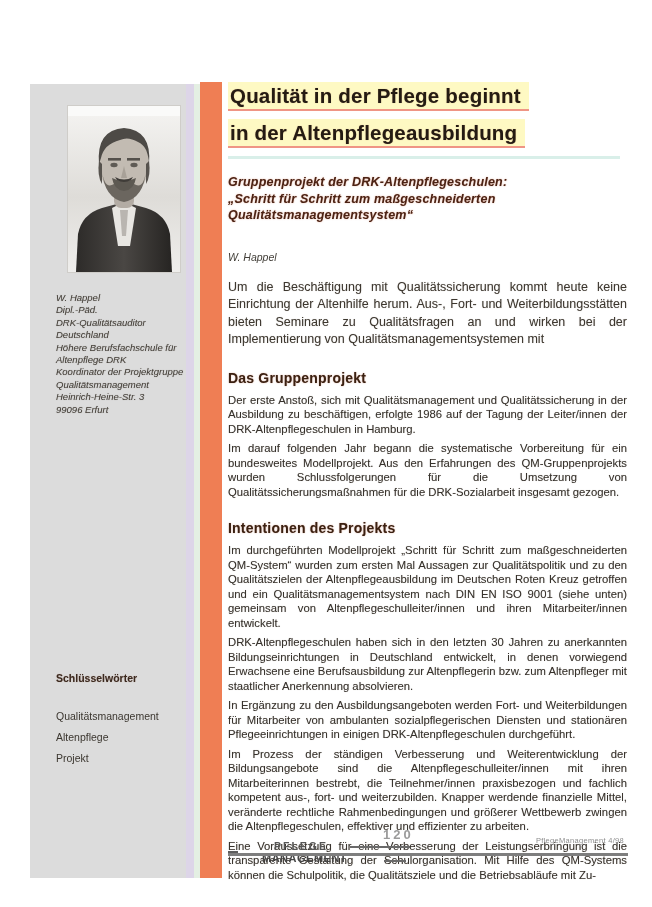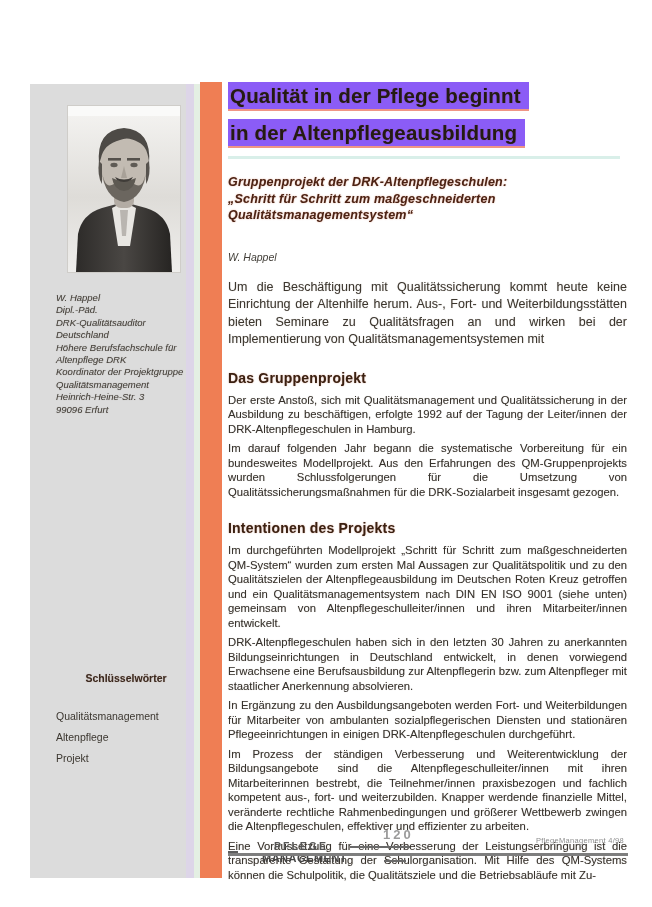--- a/index.html
+++ b/index.html
@@ -11,26 +11,26 @@
   .sidebar{position:absolute;left:30px;top:84px;width:156px;height:794px;background:#dcdcdc;}
   .strip-lavender{position:absolute;left:186px;top:84px;width:8px;height:794px;background:#ddd5e8;}
   .strip-mint{position:absolute;left:194px;top:84px;width:6px;height:794px;background:#e4efe3;}
   .strip-orange{position:absolute;left:200px;top:82px;width:22px;height:796px;background:#ef7e54;}
   .photo-wrap{position:absolute;left:68px;top:106px;width:112px;height:166px;background:#f2f1ef;
     box-shadow:0 0 0 1px #cfcdc9;}
   .bio{position:absolute;left:56px;top:292px;width:150px;
     font-style:italic;font-size:9.5px;line-height:12.4px;color:#45403a;
     text-shadow:0 0 1px rgba(90,80,70,.35);}
   .keywords-head{position:absolute;left:56px;top:672px;width:140px;
-    font-weight:bold;font-size:10.5px;color:#3a2a20;text-shadow:0 0 1px rgba(140,60,30,.35);text-align:center;}
+    font-weight:bold;font-size:10.5px;color:#3a2a20;text-shadow:0 0 1px rgba(140,60,30,.35);}
   .keywords{position:absolute;left:56px;top:706px;width:140px;
     font-size:10.5px;line-height:21px;color:#3b362f;}
   
   .main{position:absolute;left:228px;top:82px;width:399px;}
-  .title-line{display:inline-block;background:#8b5cf6;color:#241b13;
+  .title-line{display:inline-block;background:#fef9c3;color:#241b13;
     font-weight:bold;font-size:20.5px;letter-spacing:.2px;
     padding:2px 8px 1px 2px;position:relative;
     text-shadow:0 0 1px rgba(120,40,20,.4);}
   .title-line::after{content:"";position:absolute;left:0;right:0;bottom:-2px;height:2px;background:#ef9585;}
   .title-row{margin-bottom:9px;line-height:24px;}
   .title-cyan-rule{width:392px;height:3px;background:#d9efe9;margin:7px 0 0 0;}
   .subtitle{margin-top:15px;font-weight:bold;font-size:12.5px;line-height:16.5px;
     color:#4a2315;text-shadow:0 0 1.5px rgba(195,70,25,.5);letter-spacing:.2px;font-style:italic;}
   .author{margin-top:27px;font-style:italic;font-size:10.5px;color:#44403a;}
   .intro{margin-top:16px;font-size:12.5px;line-height:17.5px;
@@ -138,21 +138,21 @@
       <div>Gruppenprojekt der DRK-Altenpflegeschulen:</div>
       <div>„Schritt für Schritt zum maßgeschneiderten</div>
       <div>Qualitätsmanagementsystem“</div>
     </div>
 
     <div class="author">W. Happel</div>
 
     <p class="intro">Um die Beschäftigung mit Qualitätssicherung kommt heute keine Einrichtung der Altenhilfe herum. Aus-, Fort- und Weiterbildungsstätten bieten Seminare zu Qualitätsfragen an und wirken bei der Implementierung von Qualitätsmanagementsystemen mit</p>
 
     <div class="section-heading">Das Gruppenprojekt</div>
-    <p class="body-par">Der erste Anstoß, sich mit Qualitätsmanagement und Qualitätssicherung in der Ausbildung zu beschäftigen, erfolgte 1992 auf der Tagung der Leiter/innen der DRK-Altenpflegeschulen in Hamburg.</p>
+    <p class="body-par">Der erste Anstoß, sich mit Qualitätsmanagement und Qualitätssicherung in der Ausbildung zu beschäftigen, erfolgte 1986 auf der Tagung der Leiter/innen der DRK-Altenpflegeschulen in Hamburg.</p>
     <p class="body-par">Im darauf folgenden Jahr begann die systematische Vorbereitung für ein bundesweites Modellprojekt. Aus den Erfahrungen des QM-Gruppenprojekts wurden Schlussfolgerungen für die Umsetzung von Qualitätssicherungsmaßnahmen für die DRK-Sozialarbeit insgesamt gezogen.</p>
 
     <div class="section-heading">Intentionen des Projekts</div>
     <p class="body-par">Im durchgeführten Modellprojekt „Schritt für Schritt zum maßgeschneiderten QM-System“ wurden zum ersten Mal Aussagen zur Qualitätspolitik und zu den Qualitätszielen der Altenpflegeausbildung im Deutschen Roten Kreuz getroffen und ein Qualitätsmanagementsystem nach DIN EN ISO 9001 (siehe unten) gemeinsam von Altenpflegeschulleiter/innen und ihren Mitarbeiter/innen entwickelt.</p>
     <p class="body-par">DRK-Altenpflegeschulen haben sich in den letzten 30 Jahren zu anerkannten Bildungseinrichtungen in Deutschland entwickelt, in denen vorwiegend Erwachsene eine Berufsausbildung zur Altenpflegerin bzw. zum Altenpfleger mit staatlicher Anerkennung absolvieren.</p>
     <p class="body-par">In Ergänzung zu den Ausbildungsangeboten werden Fort- und Weiterbildungen für Mitarbeiter von ambulanten sozialpflegerischen Diensten und stationären Pflegeeinrichtungen in einigen DRK-Altenpflegeschulen durchgeführt.</p>
     <p class="body-par">Im Prozess der ständigen Verbesserung und Weiterentwicklung der Bildungsangebote sind die Altenpflegeschulleiter/innen mit ihren Mitarbeiterinnen bestrebt, die Teilnehmer/innen praxisbezogen und fachlich kompetent aus-, fort- und weiterzubilden. Knapper werdende finanzielle Mittel, veränderte rechtliche Rahmenbedingungen und größerer Wettbewerb zwingen die Altenpflegeschulen, effektiver und effizienter zu arbeiten.</p>
     <p class="body-par">Eine Voraussetzung für eine Verbesserung der Leistungserbringung ist die transparente Gestaltung der Schulorganisation. Mit Hilfe des QM-Systems können die Schulpolitik, die Qualitätsziele und die Betriebsabläufe mit Zu-</p>
   </div>
 

